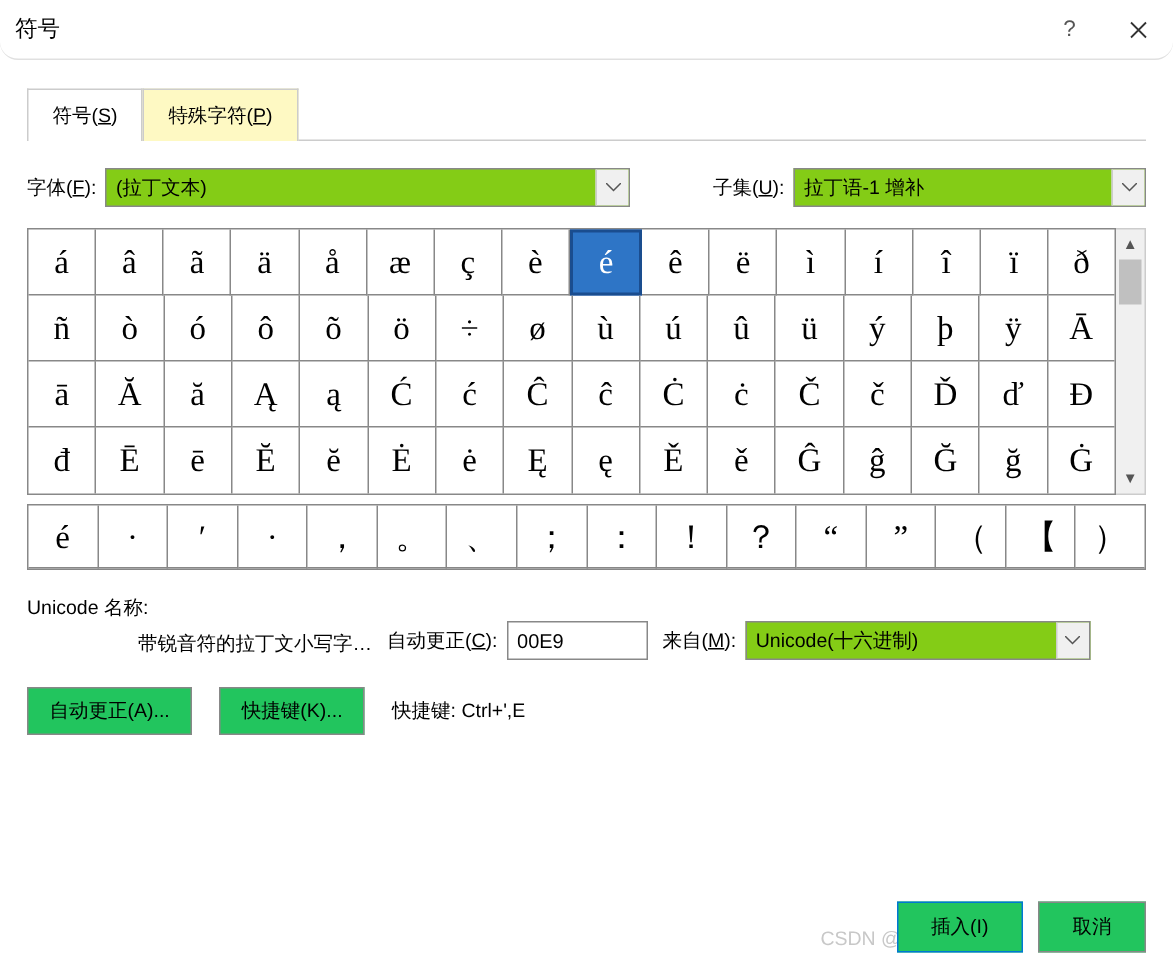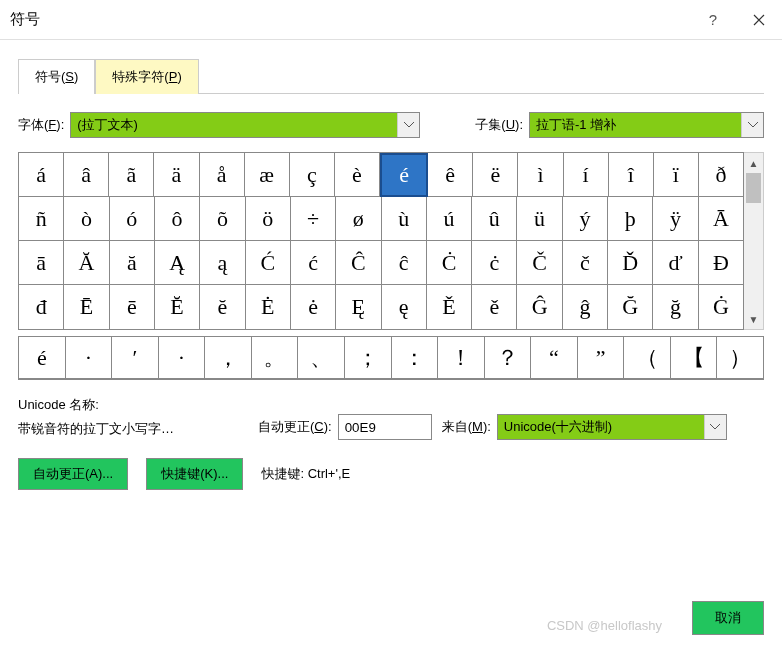--- a/index.html
+++ b/index.html
@@ -1,18 +1,18 @@
 <!DOCTYPE html>
 <html><head>
 <meta charset="utf-8">
 <style>
   * { box-sizing: border-box; font-family: "Microsoft YaHei", "Segoe UI", Arial, sans-serif; }
   body { margin: 0; background: #fff; font-size: 13px; color: #000; }
   .window { width: 782px; height: 649px; background: #fff; position: relative; }
-  .titlebar { height: 40px; display: flex; align-items: center; padding: 0 0 0 10px; border-bottom: 1px solid #e0e0e0; }
+  .titlebar { height: 40px; display: flex; align-items: center; padding: 0 0 0 10px; border-bottom: 1px solid #e0e0e0; border-radius: 12px; }
   .titlebar .title { flex: 1; font-size: 15px; }
   .titlebar .btn { width: 46px; height: 40px; display: flex; align-items: center; justify-content: center; font-size: 15px; color: #555; }
   .content { padding: 18px 18px 0 18px; }
   .tabs { display: flex; border-bottom: 1px solid #ccc; }
   .tab { padding: 8px 16px; border: 1px solid #ccc; border-bottom: none; background: #fef9c3; margin-right: 0; position: relative; top: 1px; }
   .tab.active { background: #fff; }
   .tab .u { text-decoration: underline; }
   .row { display: flex; align-items: center; margin-top: 18px; gap: 6px; }
   .label { white-space: nowrap; }
   .label .u { text-decoration: underline; }
@@ -28,21 +28,21 @@
   .cell.selected { background: #2e75c6; color: #fff; border: 2px solid #1a4d8f; }
   .scroll { width: 20px; background: #f0f0f0; border: 1px solid #ccc; border-left: none; position: relative; }
   .scroll .up, .scroll .down { height: 20px; display: flex; align-items: center; justify-content: center; font-size: 10px; color: #555; }
   .scroll .down { position: absolute; bottom: 0; width: 100%; }
   .scroll .thumb { position: absolute; top: 20px; left: 2px; right: 2px; height: 30px; background: #c0c0c0; }
   .section-label { margin-top: 16px; }
   .recent-grid { display: flex; border: 1px solid #888; margin-top: 6px; }
   .recent-grid .cell { height: 42px; }
   .namearea { margin-top: 16px; display: flex; align-items: flex-start; gap: 10px; flex-wrap: wrap; }
   .namecol { flex: 0 0 230px; }
-  .desc { margin-top: 6px; white-space: nowrap; overflow: hidden; }
+  .desc { margin-top: 6px; white-space: nowrap; overflow: hidden; text-align: right; }
   .codegroup { display: flex; align-items: center; gap: 6px; margin-top: 18px;}
   .textinput { border: 1px solid #888; height: 26px; padding: 0 6px; width: 94px; }
   .btns-row { display: flex; align-items: center; gap: 18px; margin-top: 18px; }
   .pushbtn { border: 1px solid #888; background: #22c55e; padding: 6px 14px; font-size: 13px; }
   .shortcutval { margin-left: 0; }
   .footer { position: absolute; bottom: 0; right: 0; padding: 10px 18px 14px; display: flex; gap: 10px; align-items: center; }
   .footer .pushbtn { padding: 7px 22px; }
   .footer .pushbtn.insert{ border: 1px solid #0078d4;}
   .watermark { position: absolute; bottom: 16px; right: 120px; color: #c8c8c8; font-size: 13px; pointer-events: none; }
   svg { display: block; }
@@ -237,16 +237,19 @@
         <span>快捷键:</span>
         <span>Ctrl+',E</span>
       </div>
     </div>
 
   </div>
 
   <div class="watermark">CSDN @helloflashy</div>
 
   <div class="footer">
+    <button class="pushbtn insert">
+      <span>插入(</span><span class="u">I</span><span>)</span>
+    </button>
     <button class="pushbtn">取消</button>
   </div>
 
 </div>
 
 </body></html>

